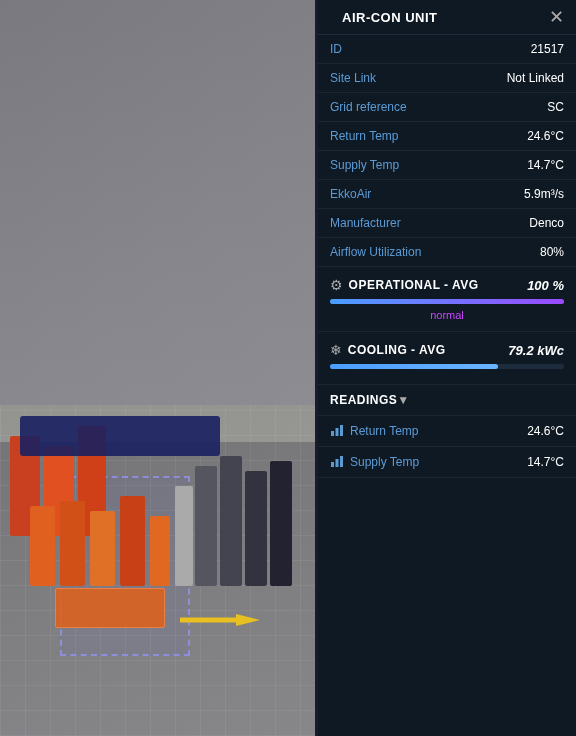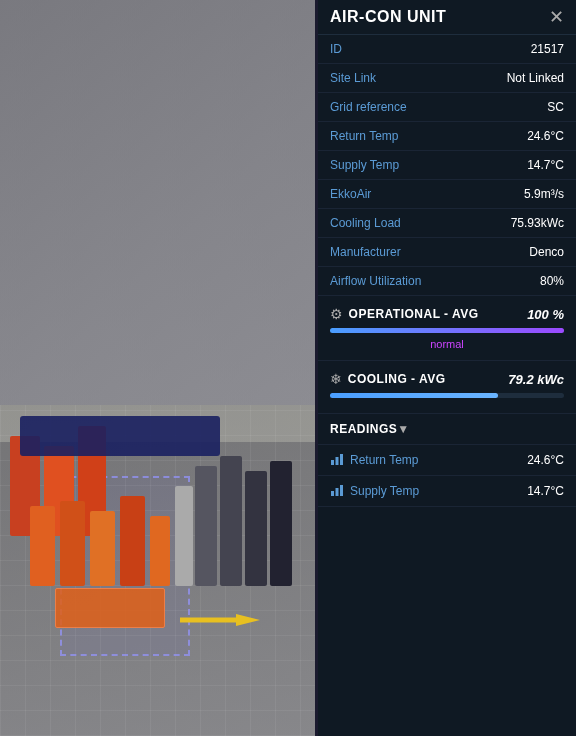--- a/index.html
+++ b/index.html
@@ -69,24 +69,25 @@
       align-items: center;
       padding: 8px 12px;
       background: #0f1923;
       border-bottom: 1px solid #1e2d3d;
       position: sticky;
       top: 0;
       z-index: 10;
     }
 
     .panel-title {
-      font-size: 16px;
+      font-size: 13px;
       font-weight: bold;
       color: #ffffff;
       letter-spacing: 0.5px;
+      margin-left: 12px;
     }
 
     .close-btn {
       color: #aaa;
       font-size: 18px;
       cursor: pointer;
       line-height: 1;
     }
 
     .info-row {
@@ -292,24 +293,20 @@
     <span class="info-label">Return Temp</span>
     <span class="info-value">24.6°C</span>
   </div>
       <div class="info-row">
     <span class="info-label">Supply Temp</span>
     <span class="info-value">14.7°C</span>
   </div>
       <div class="info-row">
     <span class="info-label">EkkoAir</span>
     <span class="info-value">5.9m³/s</span>
-  </div>
-      <div class="info-row">
-    <span class="info-label">Cooling Load</span>
-    <span class="info-value">75.93kWc</span>
   </div>
       <div class="info-row">
     <span class="info-label">Manufacturer</span>
     <span class="info-value">Denco</span>
   </div>
       <div class="info-row">
     <span class="info-label">Airflow Utilization</span>
     <span class="info-value">80%</span>
   </div>
     </div>

